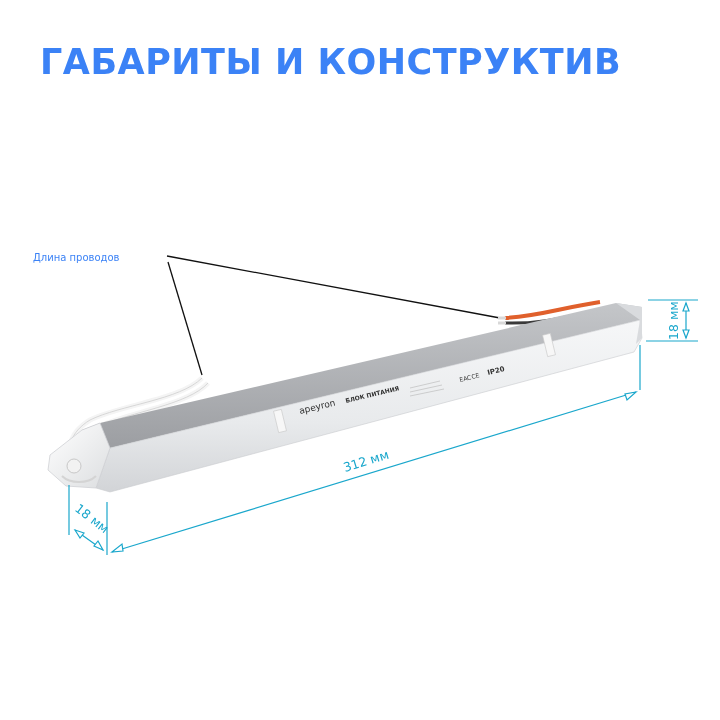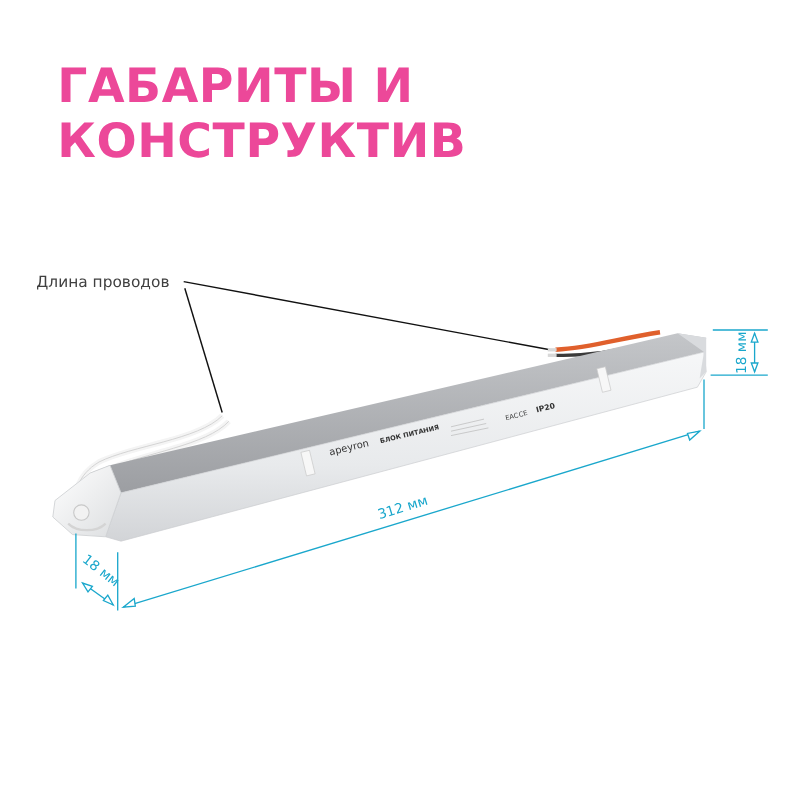--- a/index.html
+++ b/index.html
@@ -1,21 +1,21 @@
 <!DOCTYPE html>
 <html><head>
 <meta charset="utf-8">
 <style>
   html, body { margin: 0; padding: 0; background: #ffffff; }
   body { width: 720px; height: 720px; position: relative; overflow: hidden;
          font-family: "Liberation Sans", "DejaVu Sans", sans-serif; }
-  .title { position: absolute; left: 36px; top: 38px; margin: 16px;
+  .title { position: absolute; left: 36px; top: 38px; margin: 4px;
            font-family: "DejaVu Sans", "Liberation Sans", sans-serif;
-           font-weight: bold; font-size: 43px; letter-spacing: 0.5px; color: #ec4899; }
-  .callout { position: absolute; left: 33px; top: 248px; font-size: 14px; line-height: 19px; color: #404040;
+           font-weight: bold; font-size: 35px; letter-spacing: 0.5px; color: #3b82f6; }
+  .callout { position: absolute; left: 33px; top: 248px; font-size: 10px; line-height: 19px; color: #3b82f6;
              font-family: "DejaVu Sans", sans-serif; }
   .callout span { display: block; }
   svg.stage { position: absolute; left: 0; top: 0; width: 720px; height: 720px; }
   .dim-text { font-family: "DejaVu Sans", sans-serif; font-size: 12.5px; fill: #1aa7cc; }
   .label-small { font-family: "DejaVu Sans", sans-serif; fill: #333; }
 </style>
 </head>
 <body>
 
 <h1 class="title">ГАБАРИТЫ И КОНСТРУКТИВ</h1>

